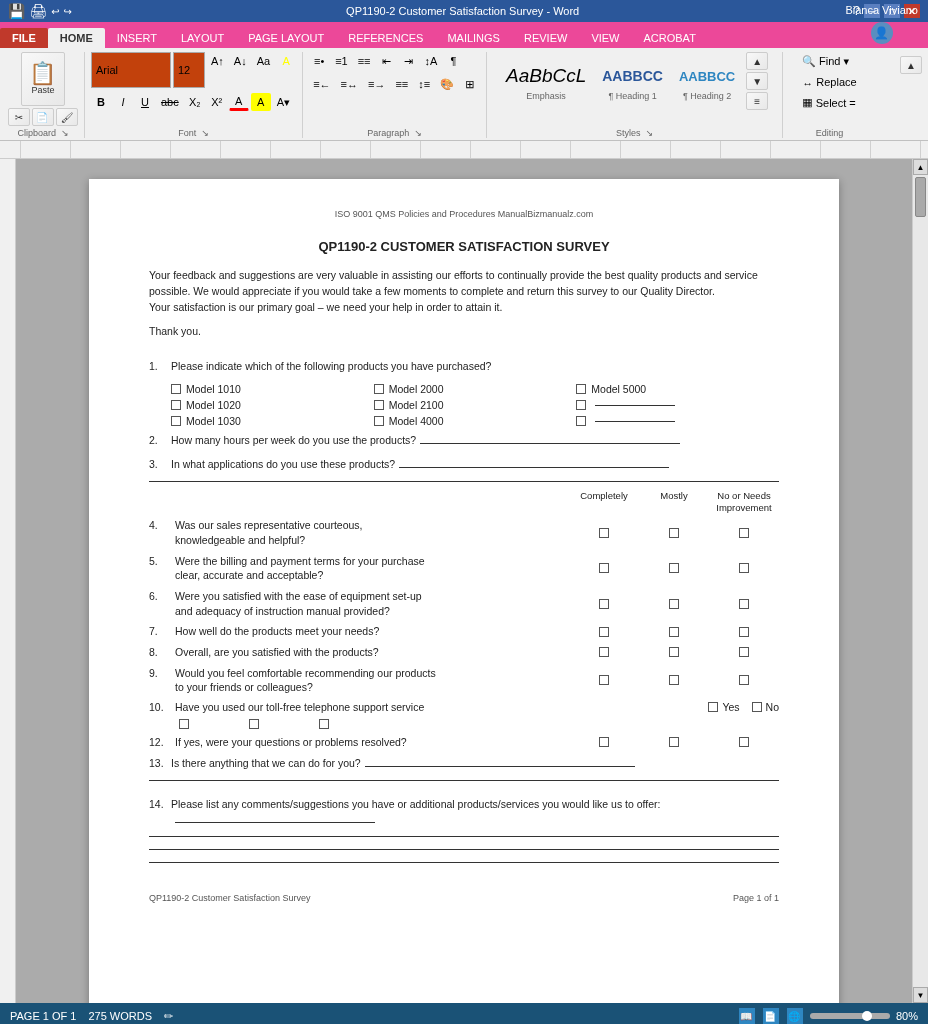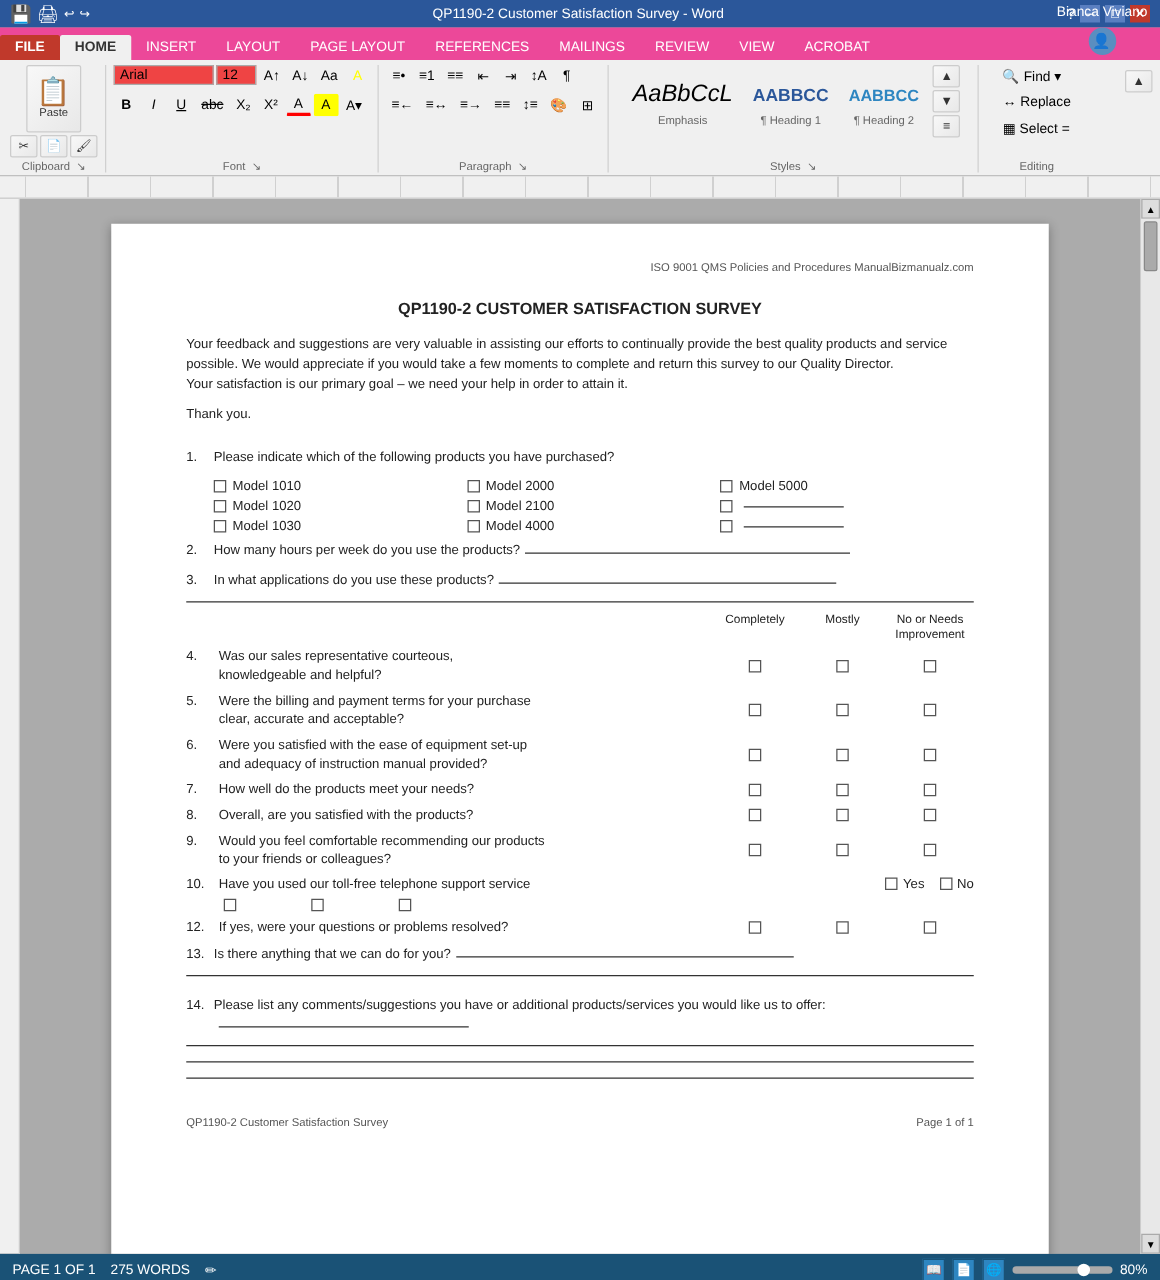--- a/index.html
+++ b/index.html
@@ -63,23 +63,23 @@
     .small-btn {
       width: 22px; height: 18px;
       background: linear-gradient(135deg, #f8f8f8, #e8e8e8);
       border: 1px solid #ccc;
       border-radius: 2px;
       display: flex; align-items: center; justify-content: center;
       cursor: pointer; font-size: 10px; color: #333;
     }
 
     .font-box {
-      background: #ef4444;
+      background: #c2410c;
       border: 1px solid #aaa;
-      height: 16px;
+      height: 36px;
       display: flex;
       align-items: center;
       padding: 0 4px;
       font-size: 11px;
     }
     .font-name-box { width: 80px; }
     .font-size-box { width: 32px; }
 
     .format-row { display: flex; gap: 2px; margin-bottom: 2px; }
     .fmt-btn {
@@ -176,21 +176,21 @@
       box-shadow: 0 2px 8px rgba(0,0,0,0.3);
       padding: 30px 60px 40px 60px;
       font-family: Arial, sans-serif;
       font-size: 11px;
       color: #222;
       position: relative;
     }
 
     .page-header {
       display: flex;
-      justify-content: flex-end;
+      justify-content: center;
       font-size: 9px;
       color: #555;
       margin-bottom: 20px;
     }
 
     .survey-title {
       text-align: center;
       font-size: 13px;
       font-weight: bold;
       margin-bottom: 14px;

